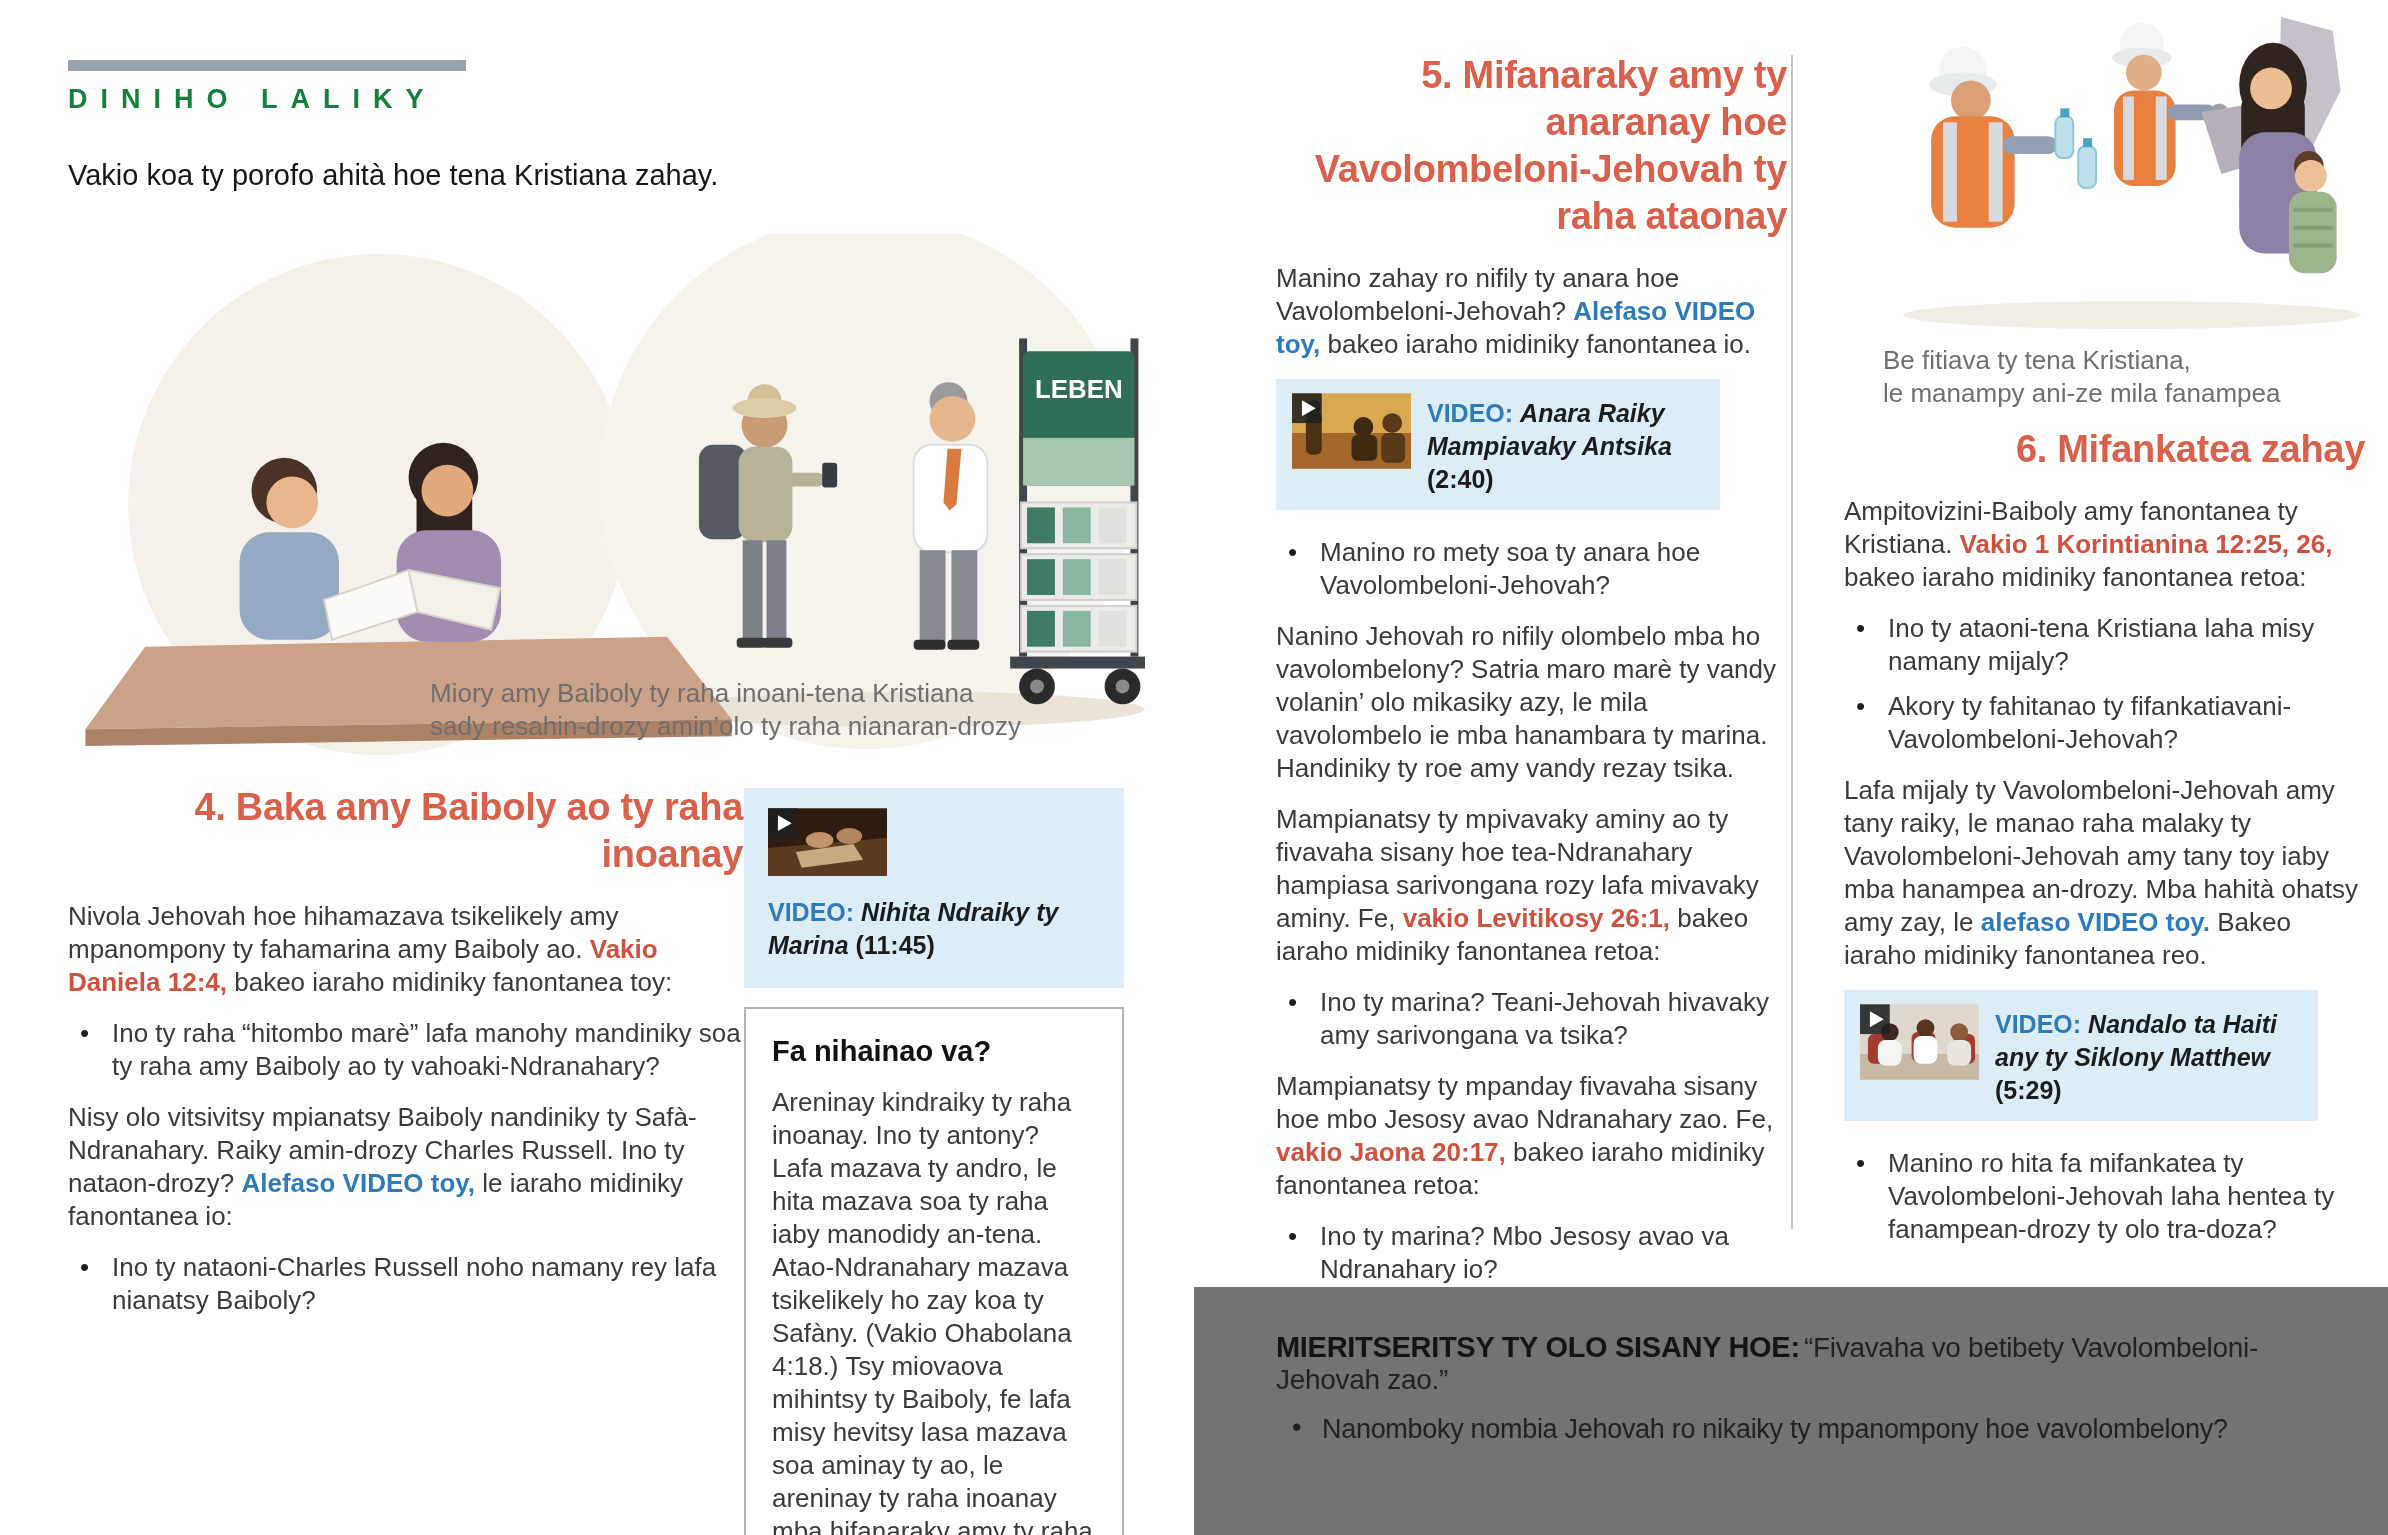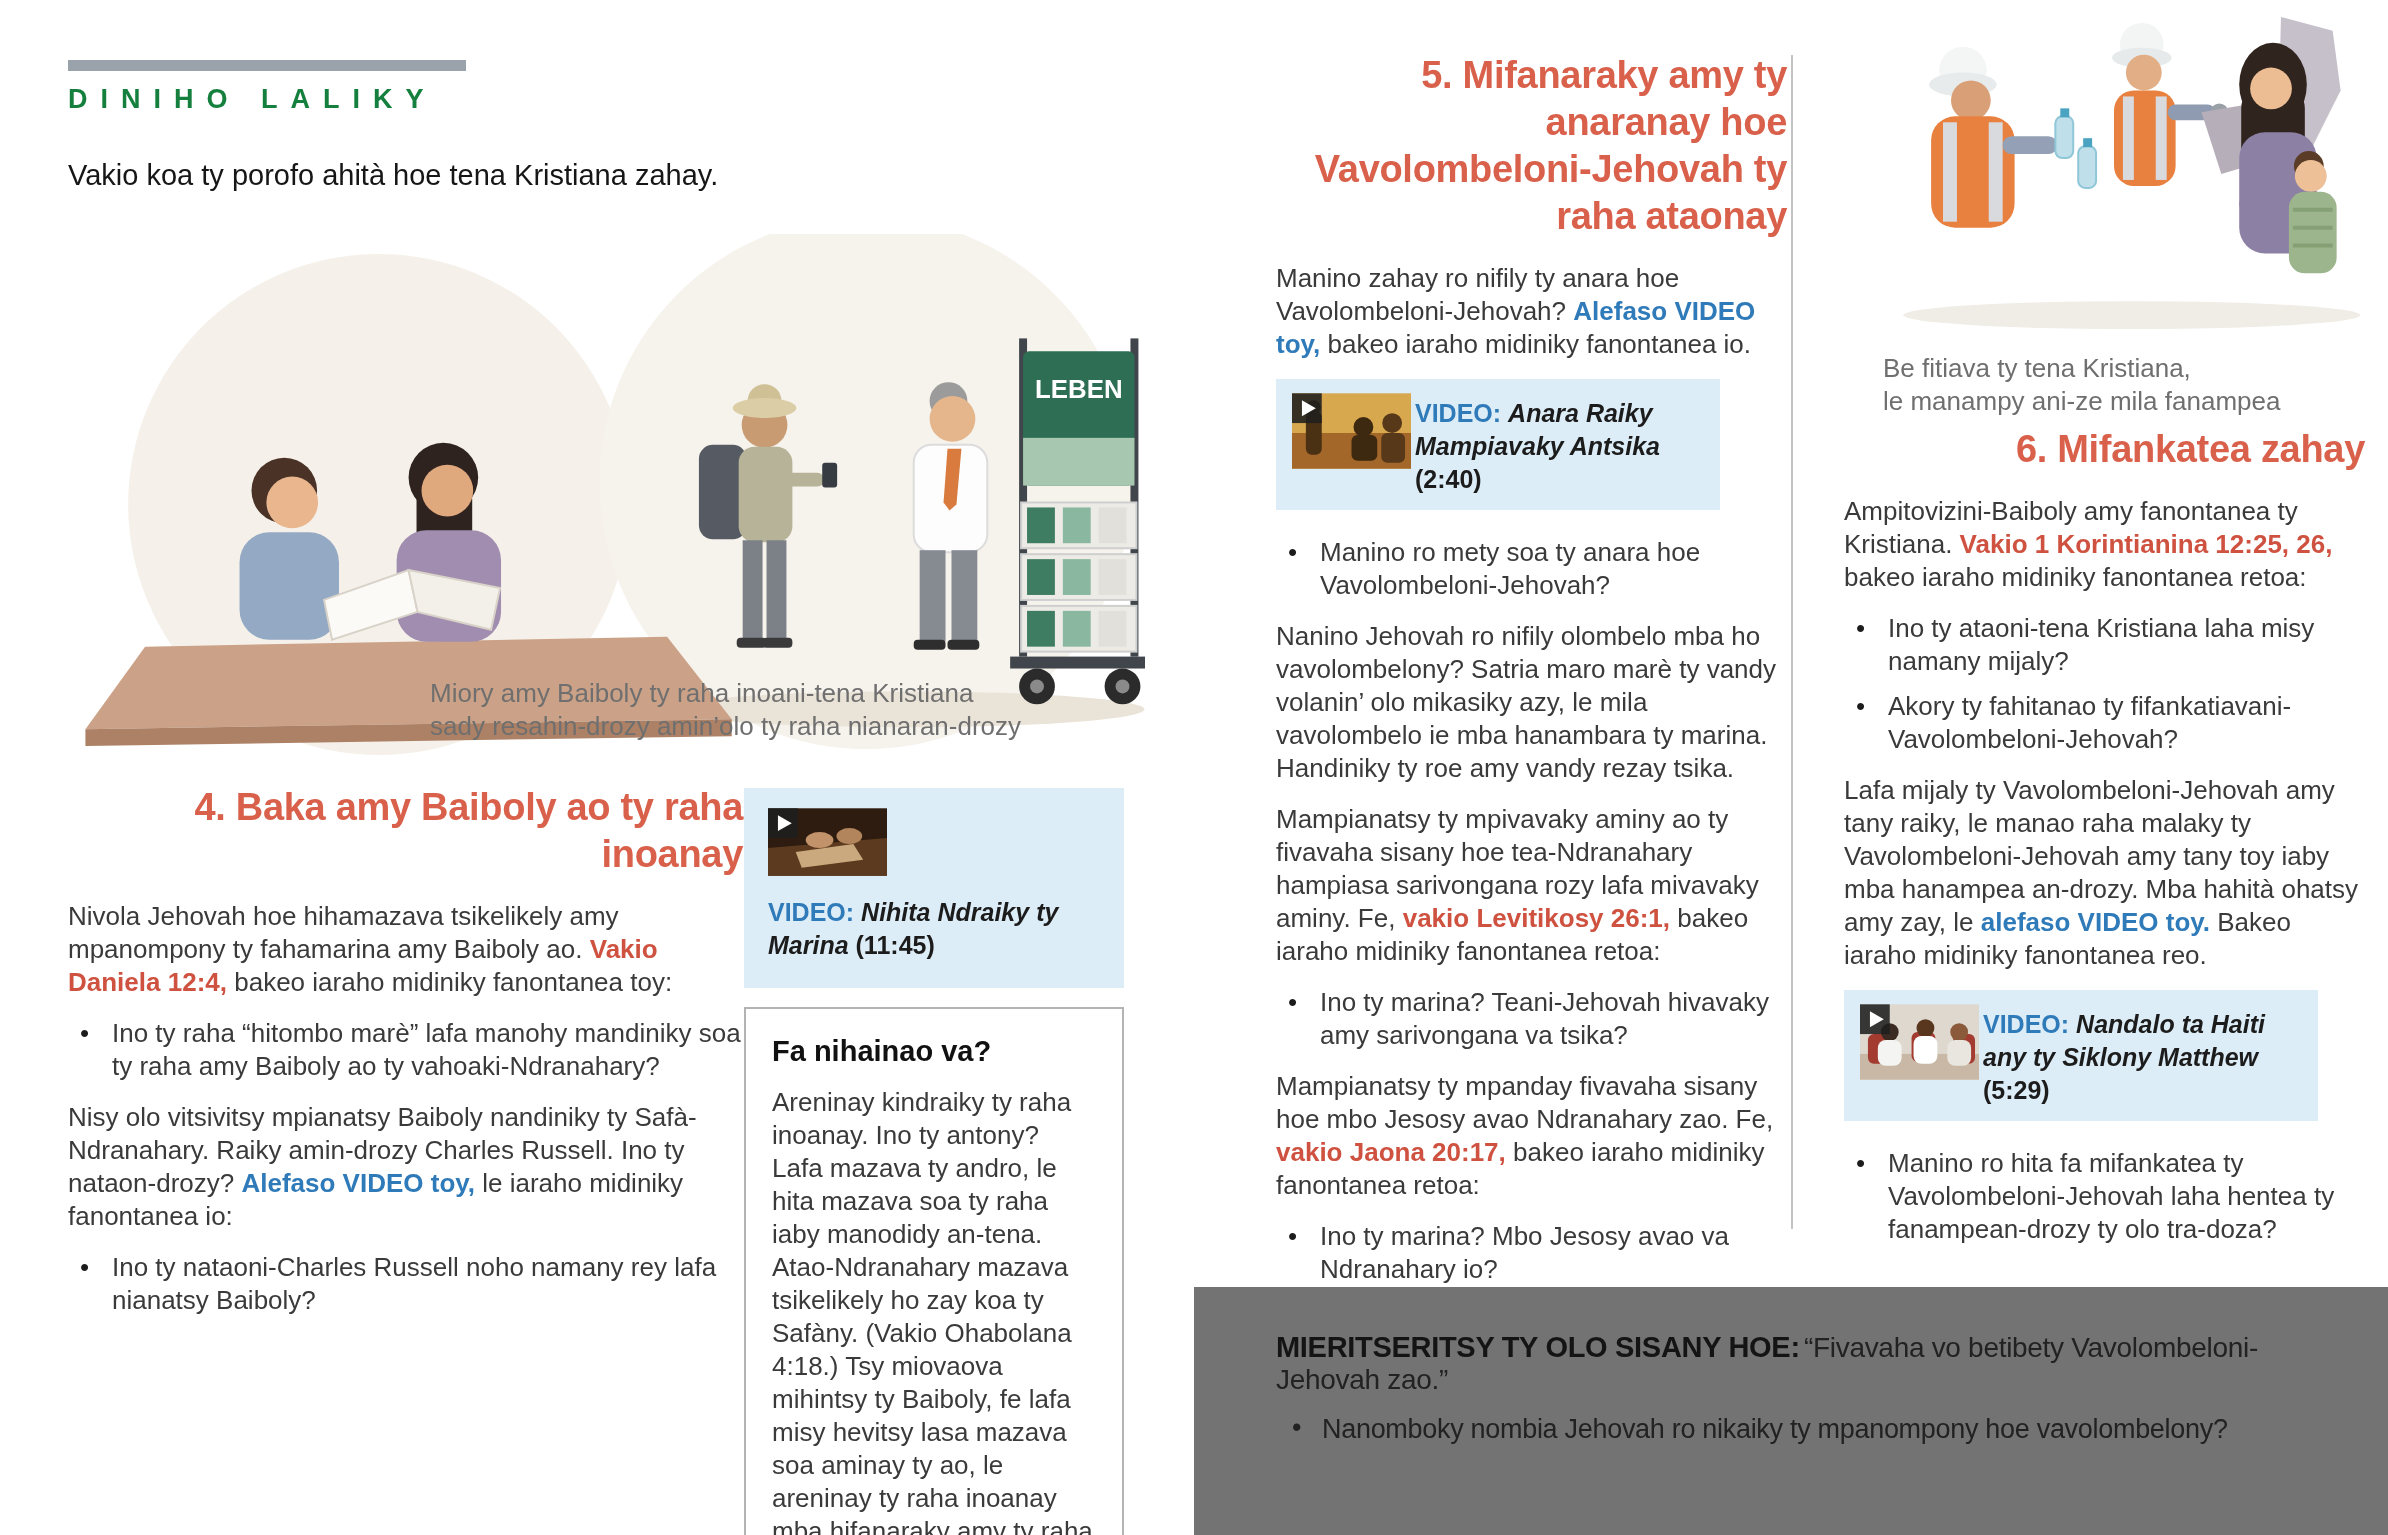--- a/index.html
+++ b/index.html
@@ -8,21 +8,21 @@
   
   .kicker-bar{position:absolute;left:68px;top:60px;width:398px;height:11px;background:#9aa2ab;}
   .kicker{position:absolute;left:68px;top:84px;font-size:27px;font-weight:bold;
           letter-spacing:13px;color:#15803d;}
   .intro{position:absolute;left:68px;top:155px;font-size:29px;line-height:40px;color:#161616;}
   
   .illu-left{position:absolute;left:50px;top:234px;width:1095px;height:527px;}
   .illu-left-caption{position:absolute;left:430px;top:677px;width:597px;
           font-size:26px;line-height:33px;color:#6f6f6f;}
   .illu-right{position:absolute;left:1841px;top:5px;width:542px;height:328px;}
-  .illu-right-caption{position:absolute;left:1883px;top:352px;width:478px;
+  .illu-right-caption{position:absolute;left:1883px;top:344px;width:478px;
           font-size:26px;line-height:33px;color:#6f6f6f;}
   
   h2.sec{margin:0 0 22px 0;font-size:38px;line-height:47px;font-weight:bold;
          color:#d9604a;letter-spacing:-0.3px;text-align:right;}
   p.body{margin:0 0 18px 0;font-size:26px;line-height:33px;}
   ul.qs{margin:0 0 18px 0;padding:0;list-style:none;}
   ul.qs li{position:relative;padding-left:44px;margin-bottom:12px;
            font-size:26px;line-height:33px;}
   ul.qs li::before{content:"\2022";position:absolute;left:12px;top:0;
            font-size:26px;color:#1c1c1c;}
@@ -31,21 +31,21 @@
   
   .sec4{position:absolute;left:68px;top:784px;width:675px;}
   .col-mid{position:absolute;left:1276px;top:52px;width:511px;}
   .col-right{position:absolute;left:1836px;top:426px;width:521px;margin-left:8px;}
   .divider{position:absolute;left:1791px;top:55px;width:2px;height:1174px;background:#c3c3c3;}
   
   .vcard{background:#ddedf7;cursor:pointer;}
   .vcard-stack{position:absolute;left:744px;top:788px;width:380px;padding:20px 24px 26px 24px;
                box-sizing:border-box;}
   .vcard-stack .thumb{margin-bottom:16px;}
-  .vcard-row{display:flex;align-items:flex-start;gap:4px;padding:14px 16px;box-sizing:border-box;}
+  .vcard-row{display:flex;align-items:flex-start;gap:16px;padding:14px 16px;box-sizing:border-box;}
   .vcard-mid{margin:6px 0 26px 0;width:444px;}
   .vcard-right{margin:4px 0 26px 0;width:474px;}
   .vtext{font-size:25px;line-height:33px;font-weight:bold;color:#1c1c1c;padding-top:4px;}
   .vlabel{color:#2f7ab9;}
   .vtitle{font-style:italic;}
   .thumb{position:relative;display:block;flex:0 0 auto;}
   
   .know-box{position:absolute;left:744px;top:1007px;width:380px;box-sizing:border-box;
             border:2px solid #b3b3b3;background:#fff;padding:26px 26px 30px 26px;}
   .know-box h3{margin:0 0 18px 0;font-size:29px;color:#111;}

